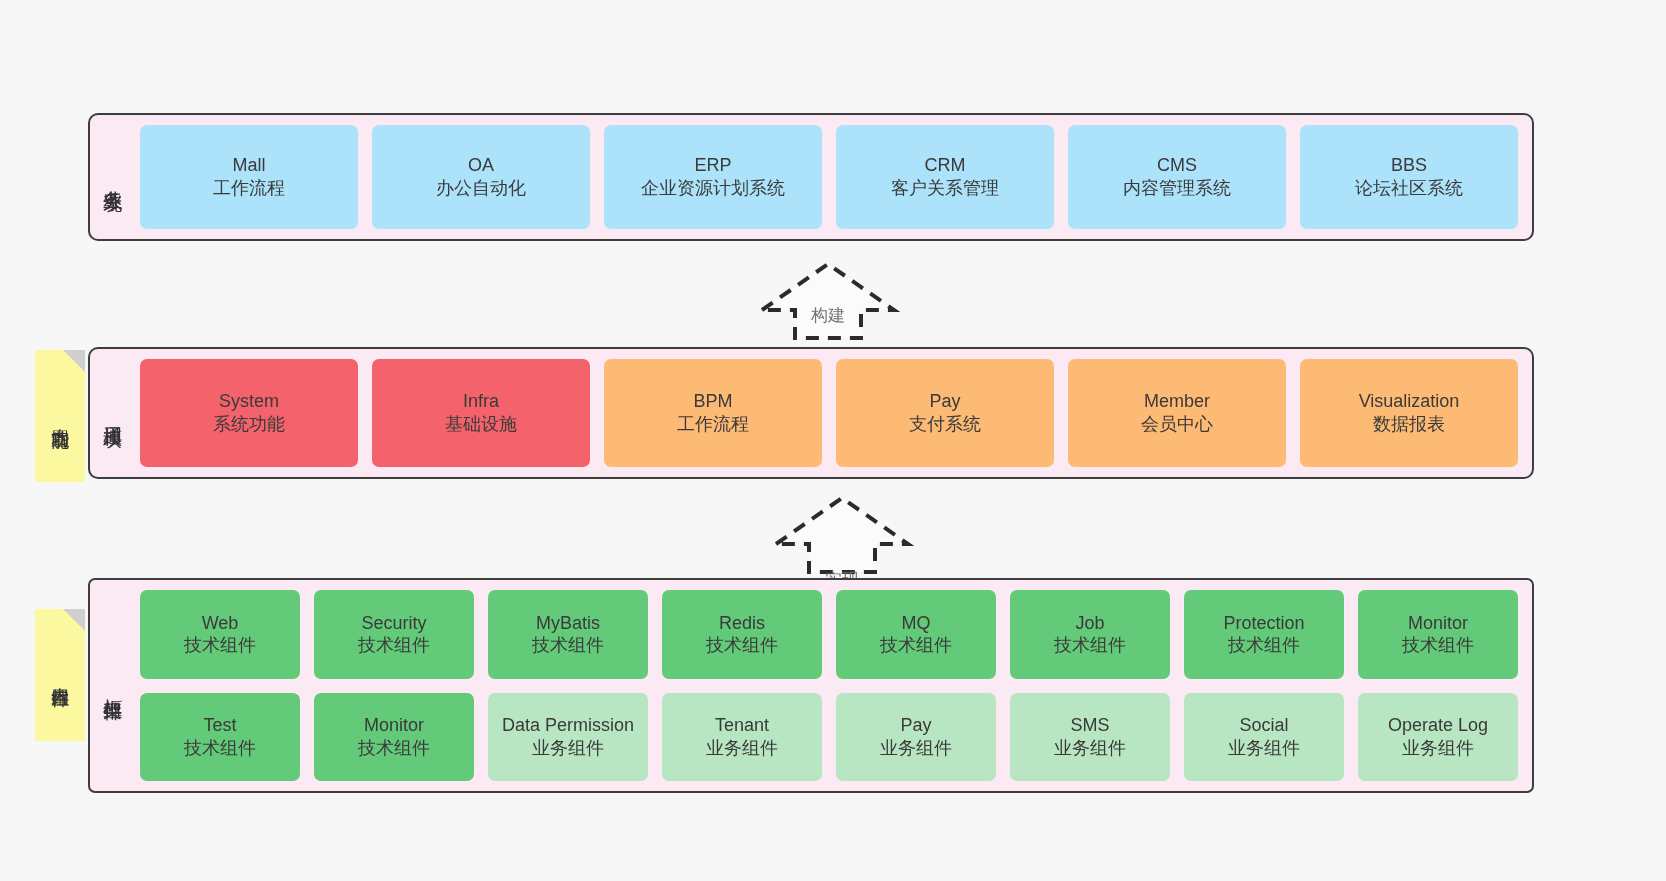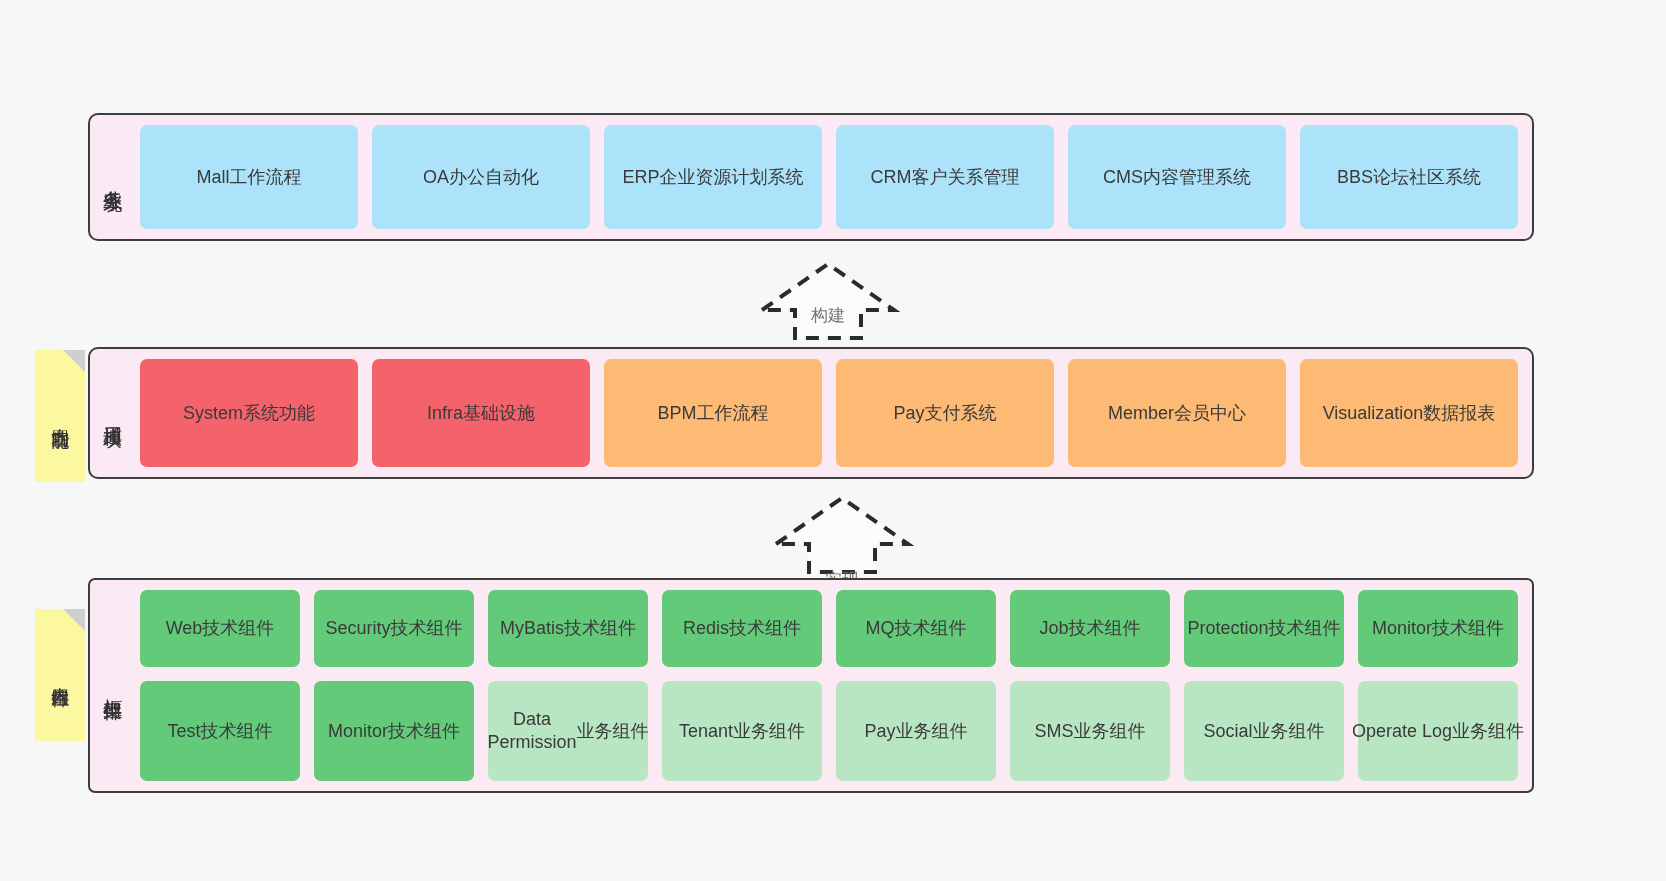--- a/index.html
+++ b/index.html
@@ -53,21 +53,21 @@
     display: flex;
     gap: 14px;
     flex: 1 1 auto;
   }
 
   
   .node {
     flex: 1 1 0;
     border-radius: 7px;
     display: flex;
-    flex-direction: row;
+    flex-direction: column;
     align-items: center;
     justify-content: center;
     text-align: center;
     font-size: 18px;
     line-height: 1.26;
     color: #3a3a3a;
     box-sizing: border-box;
     padding: 4px 6px;
     min-width: 0;
   }

